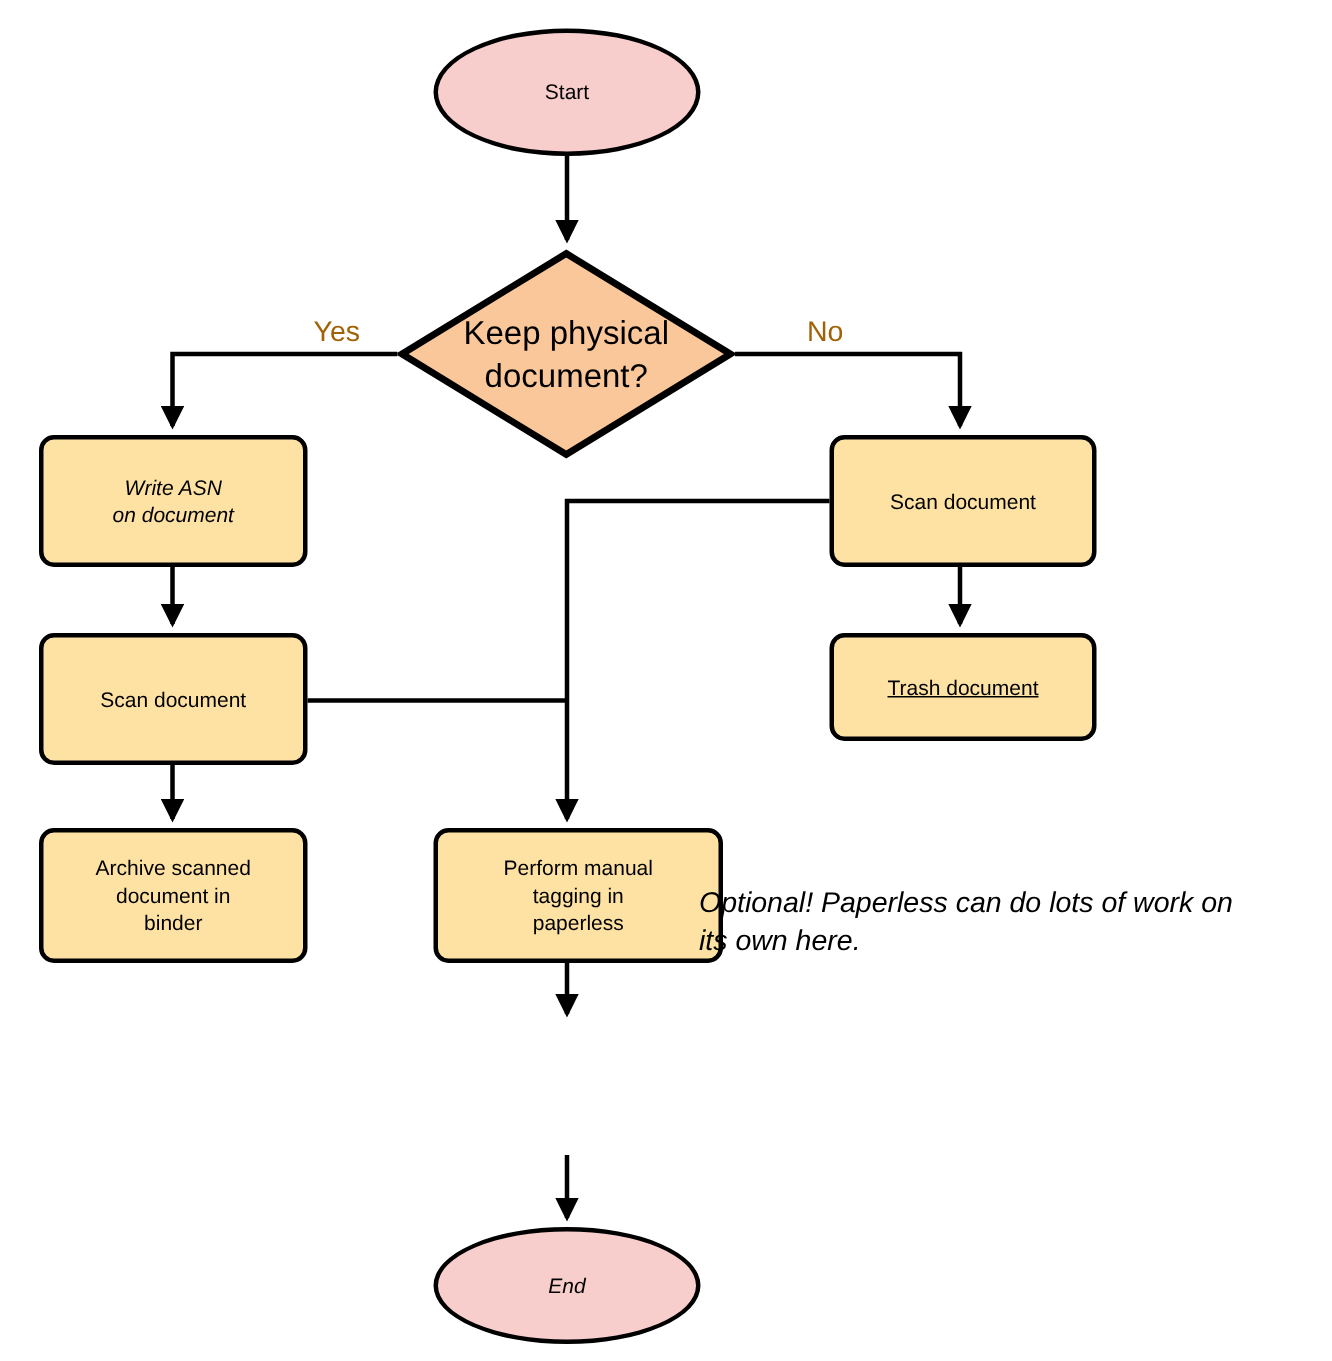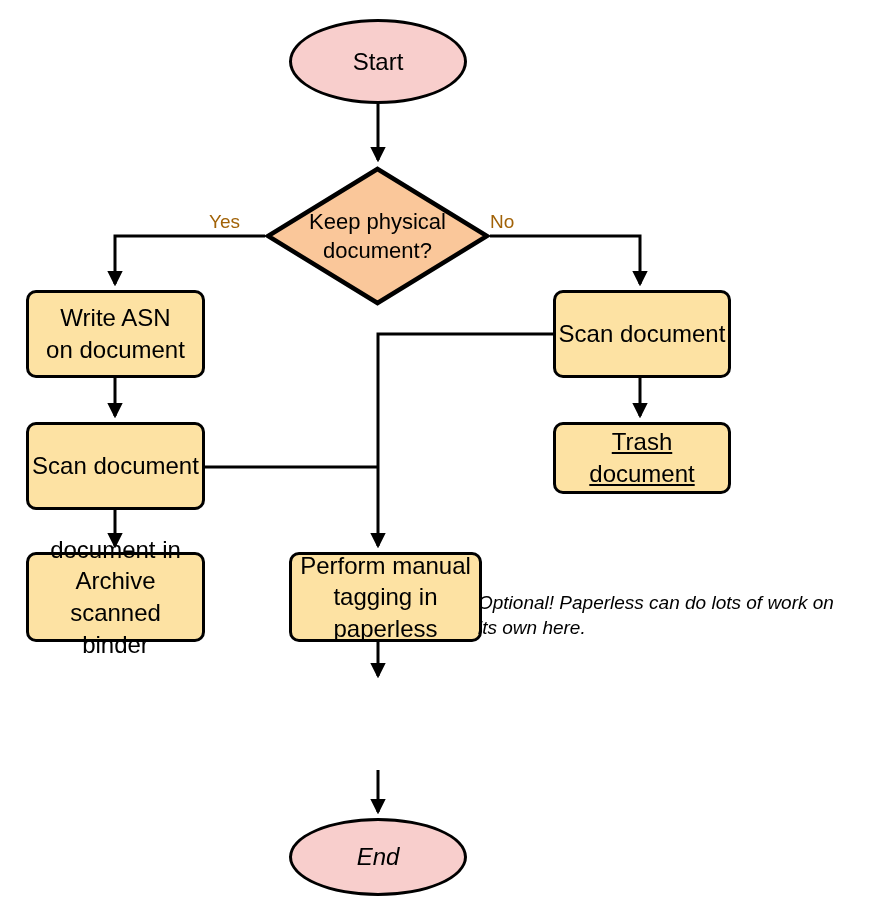--- a/index.html
+++ b/index.html
@@ -25,21 +25,21 @@
     height: 907px;
   }
   .node {
     position: absolute;
     box-sizing: border-box;
     display: flex;
     align-items: center;
     justify-content: center;
     text-align: center;
     color: #000000;
-    font-size: 24px;
+    font-size: 14px;
     line-height: 1.32;
     z-index: 3;
   }
   .proc {
     background: #fde2a3;
     border: 3px solid #000000;
     border-radius: 10px;
   }
   .term {
     background: #f8cecc;
@@ -123,37 +123,37 @@
     <svg width="225" height="140" viewBox="0 0 225 140">
       <polygon points="112.5,3 222,70 112.5,137 3,70" fill="#fac79a" stroke="#000000" stroke-width="4.5" stroke-linejoin="miter"></polygon>
     </svg>
     <div class="dtext">
       <div>Keep physical</div>
       <div>document?</div>
     </div>
   </div>
 
   <div class="edge-label" style="left:209px; top:211px;">Yes</div>
-  <div class="edge-label" style="left:490px; top:211px;">No</div>
+  <div class="edge-label" style="left:538px; top:211px;">No</div>
 
-  <div class="node proc" style="left:26px; top:290px; width:179px; height:88px;">
+  <div class="node proc" style="left:26px; top:290px; width:179px; height:88px;font-style:italic;">
     <div>
       <div>Write ASN</div>
       <div>on document</div>
     </div>
   </div>
 
   <div class="node proc" style="left:26px; top:422px; width:179px; height:88px;">
     <span>Scan document</span>
   </div>
 
   <div class="node proc" style="left:26px; top:552px; width:179px; height:90px;">
     <div>
+      <div>Archive scanned</div>
       <div>document in</div>
-      <div>Archive scanned</div>
       <div>binder</div>
     </div>
   </div>
 
   <div class="node proc" style="left:553px; top:290px; width:178px; height:88px;">
     <span>Scan document</span>
   </div>
 
   <div class="node proc" style="left:553px; top:422px; width:178px; height:72px;text-decoration:underline;">
     <span>Trash document</span>
@@ -165,18 +165,18 @@
       <div>tagging in</div>
       <div>paperless</div>
     </div>
   </div>
 
 
   <div class="node term" style="left:289px; top:818px; width:178px; height:78px;font-style:italic;">
     <span>End</span>
   </div>
 
-  <div class="note" style="left:478px; top:590px; width:404px;">
+  <div class="note" style="left:466px; top:590px; width:404px;">
     <div>Optional! Paperless can do lots of work on</div>
     <div>its own here.</div>
   </div>
 
 </div>
 
 </body></html>

